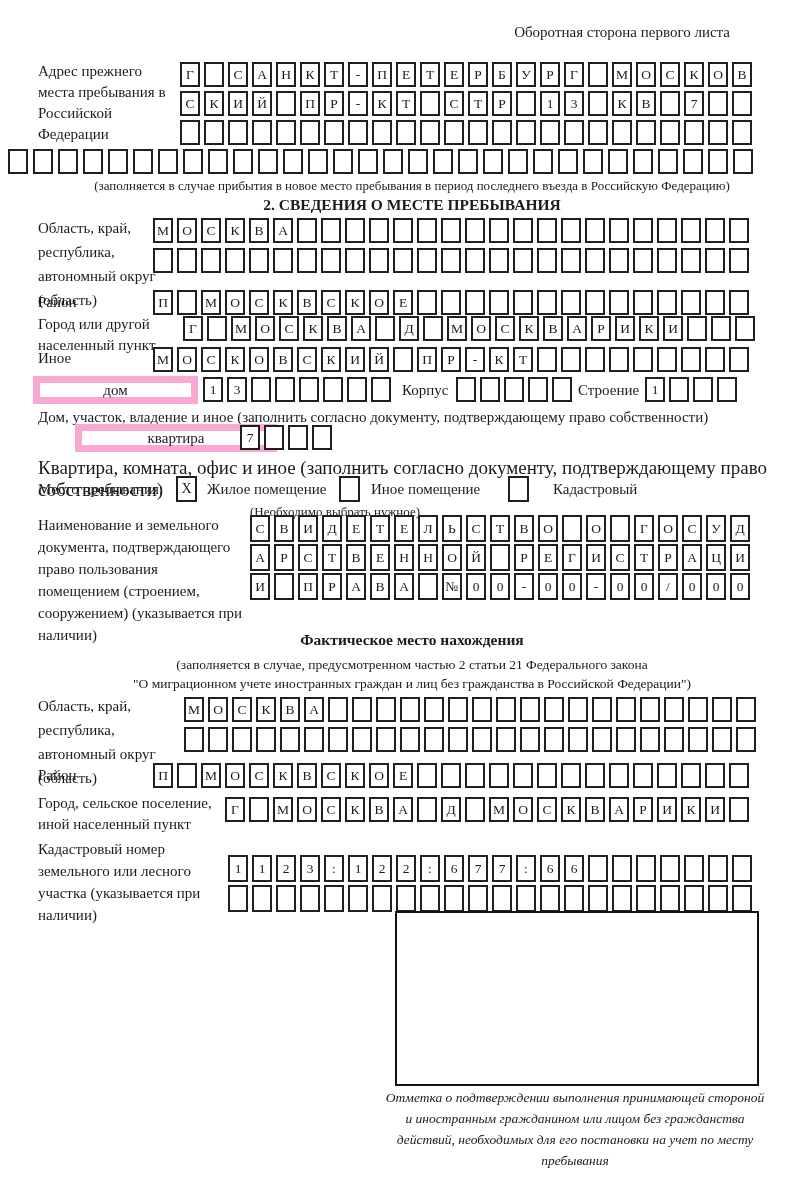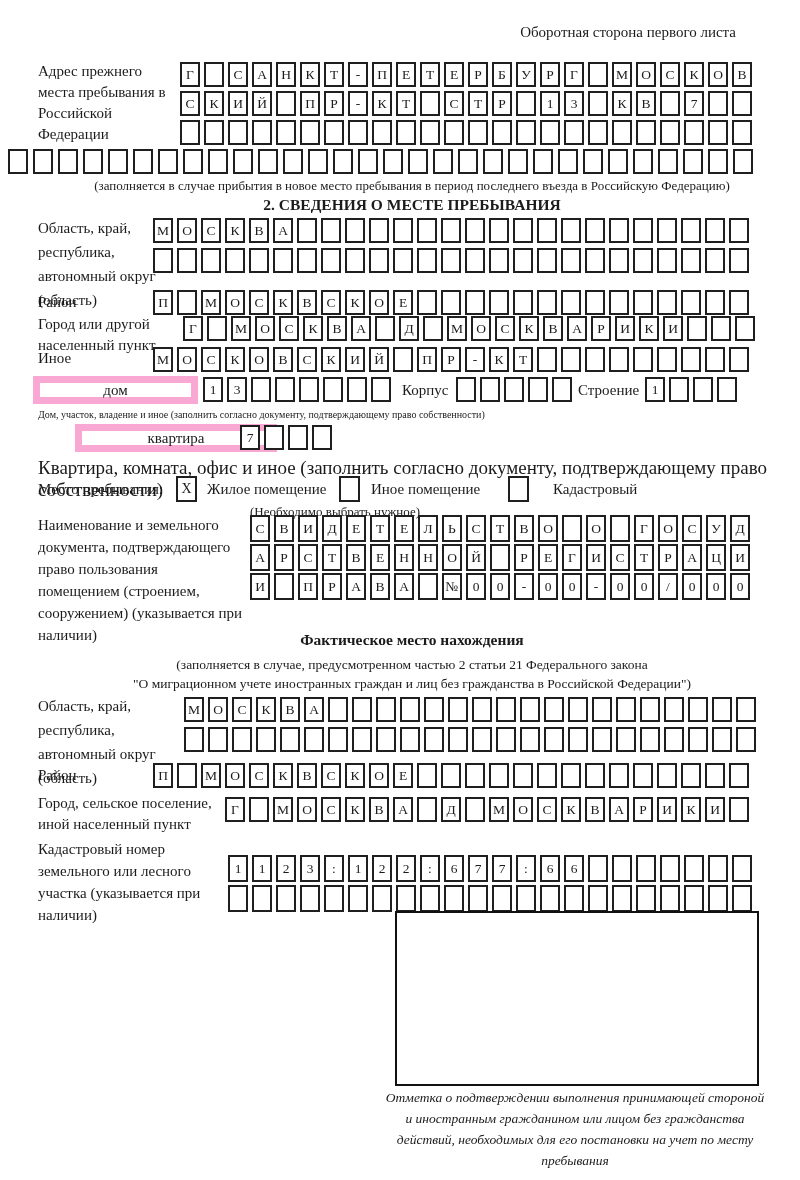--- a/index.html
+++ b/index.html
@@ -33,21 +33,21 @@
     border:2px solid #1f1f1f;display:flex;align-items:center;justify-content:center;
     font-size:14px;background:#fff;
   }
   .stamp{
     position:absolute;border:2px solid #111;background:#fff;
   }
 </style>
 </head>
 <body>
 
-<div class="abs lbl" style="top:22px;right:64px;font-family:Liberation Serif, serif;">Оборотная сторона первого листа</div>
+<div class="abs lbl" style="top:22px;right:70px;font-family:Liberation Serif, serif;">Оборотная сторона первого листа</div>
 
 <div class="abs lbl" style="left:38px;top:61px;width:142px;">Адрес прежнего места пребывания в Российской Федерации</div>
 <div class="cr" style="left:180px;top:62px;">
     <span class="cell filled">Г</span>
     <span class="cell"></span>
     <span class="cell filled">С</span>
     <span class="cell filled">А</span>
     <span class="cell filled">Н</span>
     <span class="cell filled">К</span>
     <span class="cell filled">Т</span>
@@ -318,21 +318,21 @@
     <span class="cell"></span>
     <span class="cell"></span>
   </div>
 <div class="abs lbl" style="left:578px;top:380px;">Строение</div>
 <div class="cr" style="left:645px;top:377px;">
     <span class="cell filled">1</span>
     <span class="cell"></span>
     <span class="cell"></span>
     <span class="cell"></span>
   </div>
-<div class="abs" style="left:38px;top:409px;font-size:10px;">Дом, участок, владение и иное (заполнить согласно документу, подтверждающему право собственности)</div>
+<div class="abs" style="left:38px;top:409px;font-size:15px;">Дом, участок, владение и иное (заполнить согласно документу, подтверждающему право собственности)</div>
 
 <div class="wbox" style="left:33px;top:424px;width:202px;height:28px;margin-left:42px;">квартира</div>
 <div class="cr" style="left:240px;top:425px;">
     <span class="cell filled">7</span>
     <span class="cell"></span>
     <span class="cell"></span>
     <span class="cell"></span>
   </div>
 <div class="abs" style="left:38px;top:457px;font-size:19px;">Квартира, комната, офис и иное (заполнить согласно документу, подтверждающему право собственности)</div>
 

